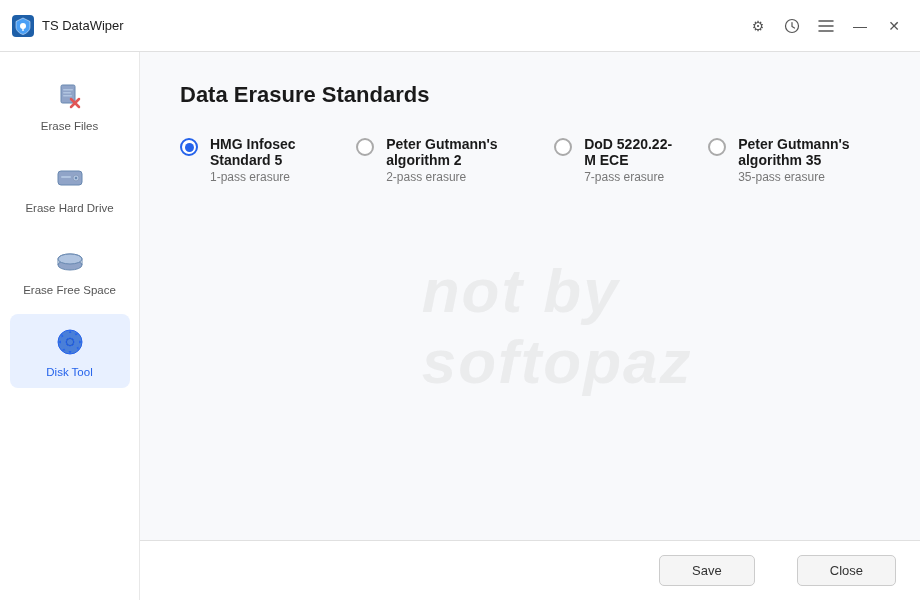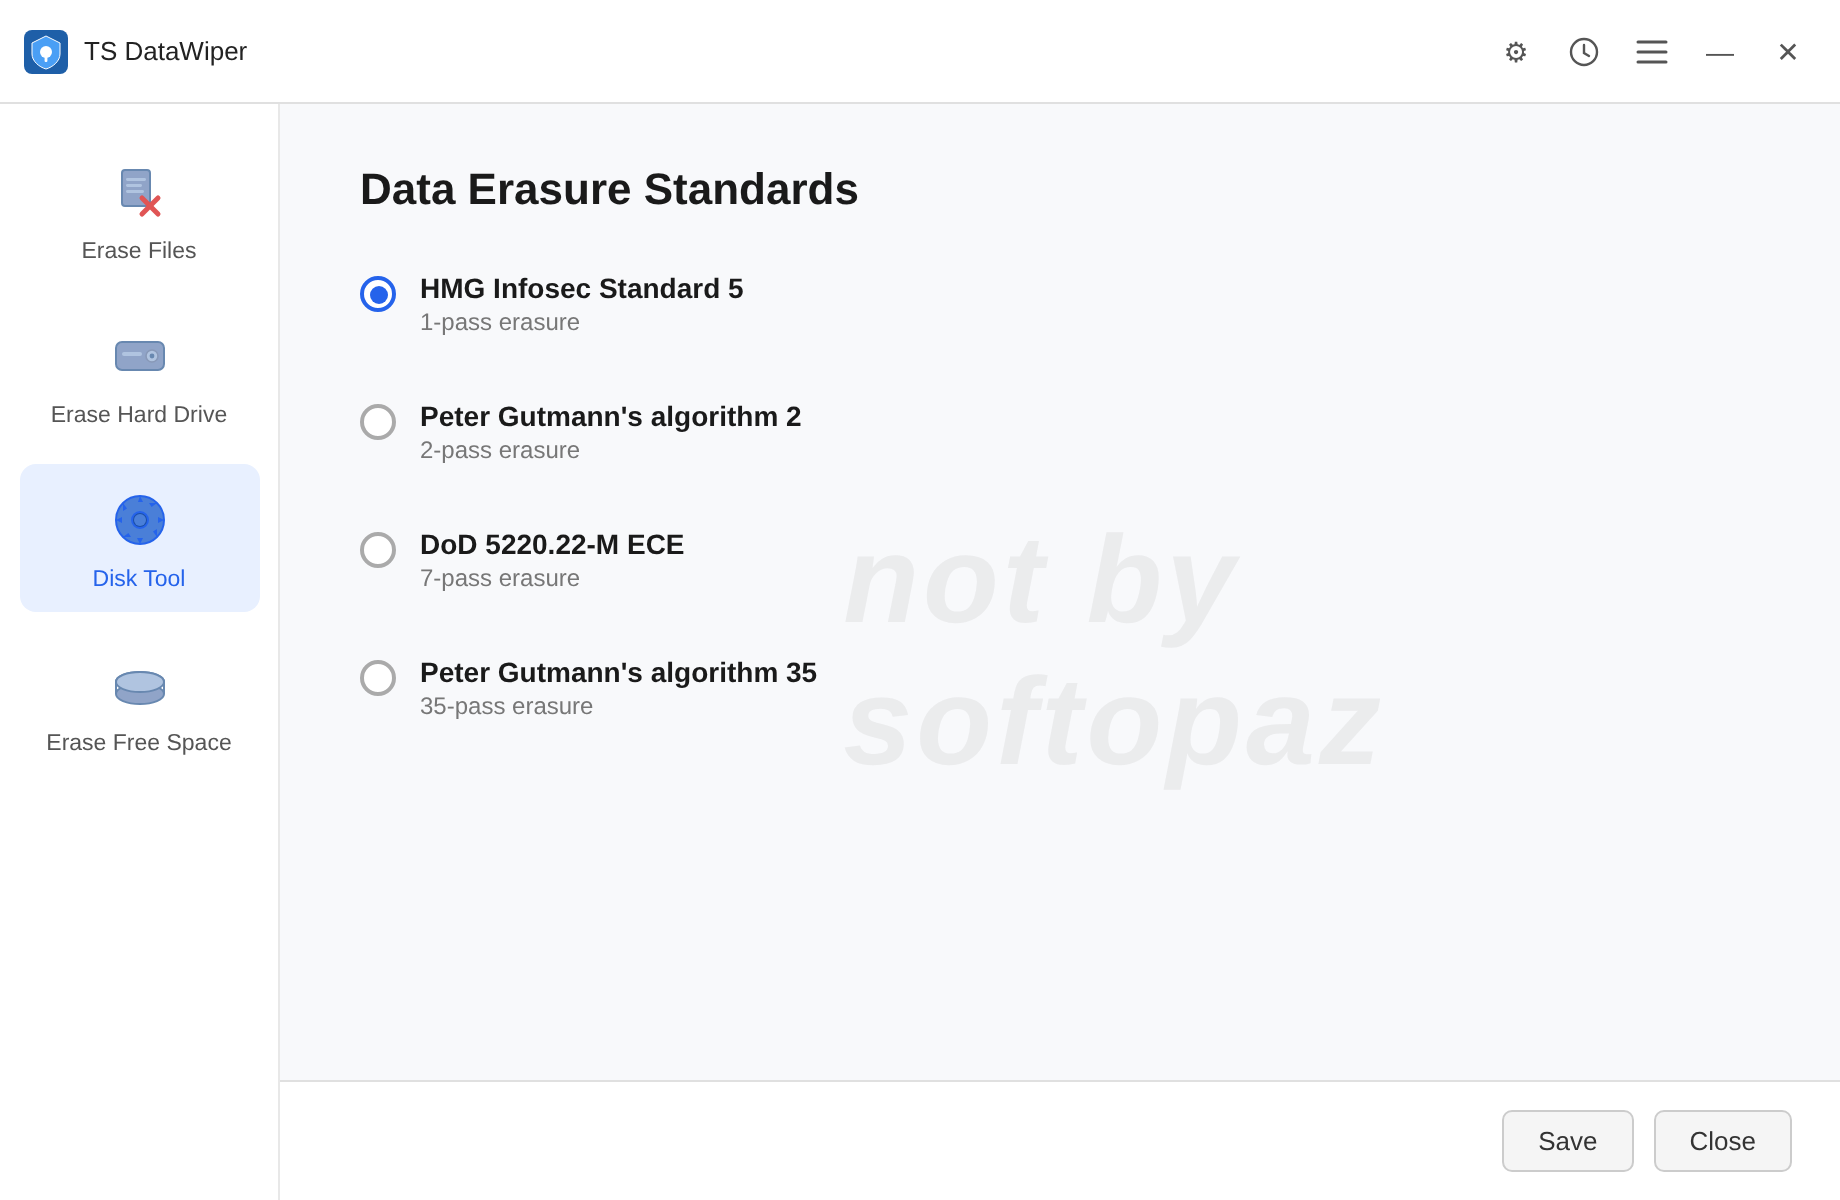--- a/index.html
+++ b/index.html
@@ -143,21 +143,21 @@
     .page-title {
       font-size: 22px;
       font-weight: 600;
       color: #1a1a1a;
       margin-bottom: 28px;
     }
 
     
     .standards-list {
       display: flex;
-      flex-direction: column;
+      flex-direction: row;
       gap: 32px;
     }
     .standard-option {
       display: flex;
       align-items: flex-start;
       gap: 12px;
       cursor: pointer;
     }
     .radio-outer {
       width: 18px;
@@ -197,27 +197,28 @@
       display: flex;
       justify-content: flex-end;
       align-items: center;
       padding: 14px 24px;
       background: #ffffff;
       border-top: 1px solid #e0e0e0;
       gap: 10px;
       flex-shrink: 0;
     }
     .footer-btn {
-      padding: 7px 17px;
+      padding: 7px 32px;
       border-radius: 5px;
       font-size: 13px;
       cursor: pointer;
       border: 1px solid #ccc;
       background: #f5f5f5;
       color: #333;
+      margin-left: 32px;
     }
     .footer-btn.primary {
       background: #f5f5f5;
       color: #333;
     }
   </style>
 </head>
 <body>
 
 <div class="title-bar">
@@ -274,51 +275,51 @@
         <svg width="34" height="34" viewBox="0 0 34 34" fill="none">
           <rect x="5" y="10" width="24" height="14" rx="3" fill="#90a4c8" stroke="#6888b0" stroke-width="1"></rect>
           <circle cx="23" cy="17" r="3" fill="#b0c4e0" stroke="#8899b8" stroke-width="0.8"></circle>
           <circle cx="23" cy="17" r="1.2" fill="#6888b0"></circle>
           <rect x="8" y="15" width="10" height="2" rx="1" fill="#b0c4e0"></rect>
         </svg>
       </div>
       <span class="item-label">Erase Hard Drive</span>
     </div>
 
+    <div class="sidebar-item">
+      <div class="sidebar-icon">
+        <svg width="34" height="34" viewBox="0 0 34 34" fill="none">
+          <ellipse cx="17" cy="22" rx="12" ry="5" fill="#90a4c8" stroke="#6888b0" stroke-width="1"></ellipse>
+          <path d="M5 22V16C5 13 10.5 11 17 11C23.5 11 29 13 29 16V22" stroke="#6888b0" stroke-width="1" fill="none"></path>
+          <ellipse cx="17" cy="16" rx="12" ry="5" fill="#b0c4e0" stroke="#6888b0" stroke-width="1"></ellipse>
+        </svg>
+      </div>
+      <span class="item-label">Erase Free Space</span>
+    </div>
+
     <div class="sidebar-item active">
       <div class="sidebar-icon">
         <svg width="34" height="34" viewBox="0 0 34 34" fill="none">
           <circle cx="17" cy="17" r="12" fill="#4a7fd8" stroke="#2563eb" stroke-width="1"></circle>
           <circle cx="17" cy="17" r="4" fill="#1a4ea8" stroke="#2563eb" stroke-width="1"></circle>
 
           <path d="M17 5 L18.5 8 L16 8 Z" fill="#2563eb"></path>
           <path d="M17 29 L18.5 26 L15.5 26 Z" fill="#2563eb"></path>
           <path d="M5 17 L8 15.5 L8 18.5 Z" fill="#2563eb"></path>
           <path d="M29 17 L26 15.5 L26 18.5 Z" fill="#2563eb"></path>
           <path d="M8.5 8.5 L10.5 11.2 L8.5 12.5 Z" fill="#2563eb"></path>
           <path d="M25.5 25.5 L23.5 22.8 L25.5 21.5 Z" fill="#2563eb"></path>
           <path d="M8.5 25.5 L11.2 23.5 L12.5 25.5 Z" fill="#2563eb"></path>
           <path d="M25.5 8.5 L22.8 10.5 L21.5 8.5 Z" fill="#2563eb"></path>
           <circle cx="17" cy="17" r="3" fill="#4a7fd8"></circle>
         </svg>
       </div>
       <span class="item-label">Disk Tool</span>
     </div>
 
-    <div class="sidebar-item">
-      <div class="sidebar-icon">
-        <svg width="34" height="34" viewBox="0 0 34 34" fill="none">
-          <ellipse cx="17" cy="22" rx="12" ry="5" fill="#90a4c8" stroke="#6888b0" stroke-width="1"></ellipse>
-          <path d="M5 22V16C5 13 10.5 11 17 11C23.5 11 29 13 29 16V22" stroke="#6888b0" stroke-width="1" fill="none"></path>
-          <ellipse cx="17" cy="16" rx="12" ry="5" fill="#b0c4e0" stroke="#6888b0" stroke-width="1"></ellipse>
-        </svg>
-      </div>
-      <span class="item-label">Erase Free Space</span>
-    </div>
-
   </div>
 
   <div class="content-area">
 
     <div class="watermark">not by<br>softopaz</div>
 
     <div class="content-inner">
       <div class="page-title">Data Erasure Standards</div>
 
       <div class="standards-list" id="standards-list">

